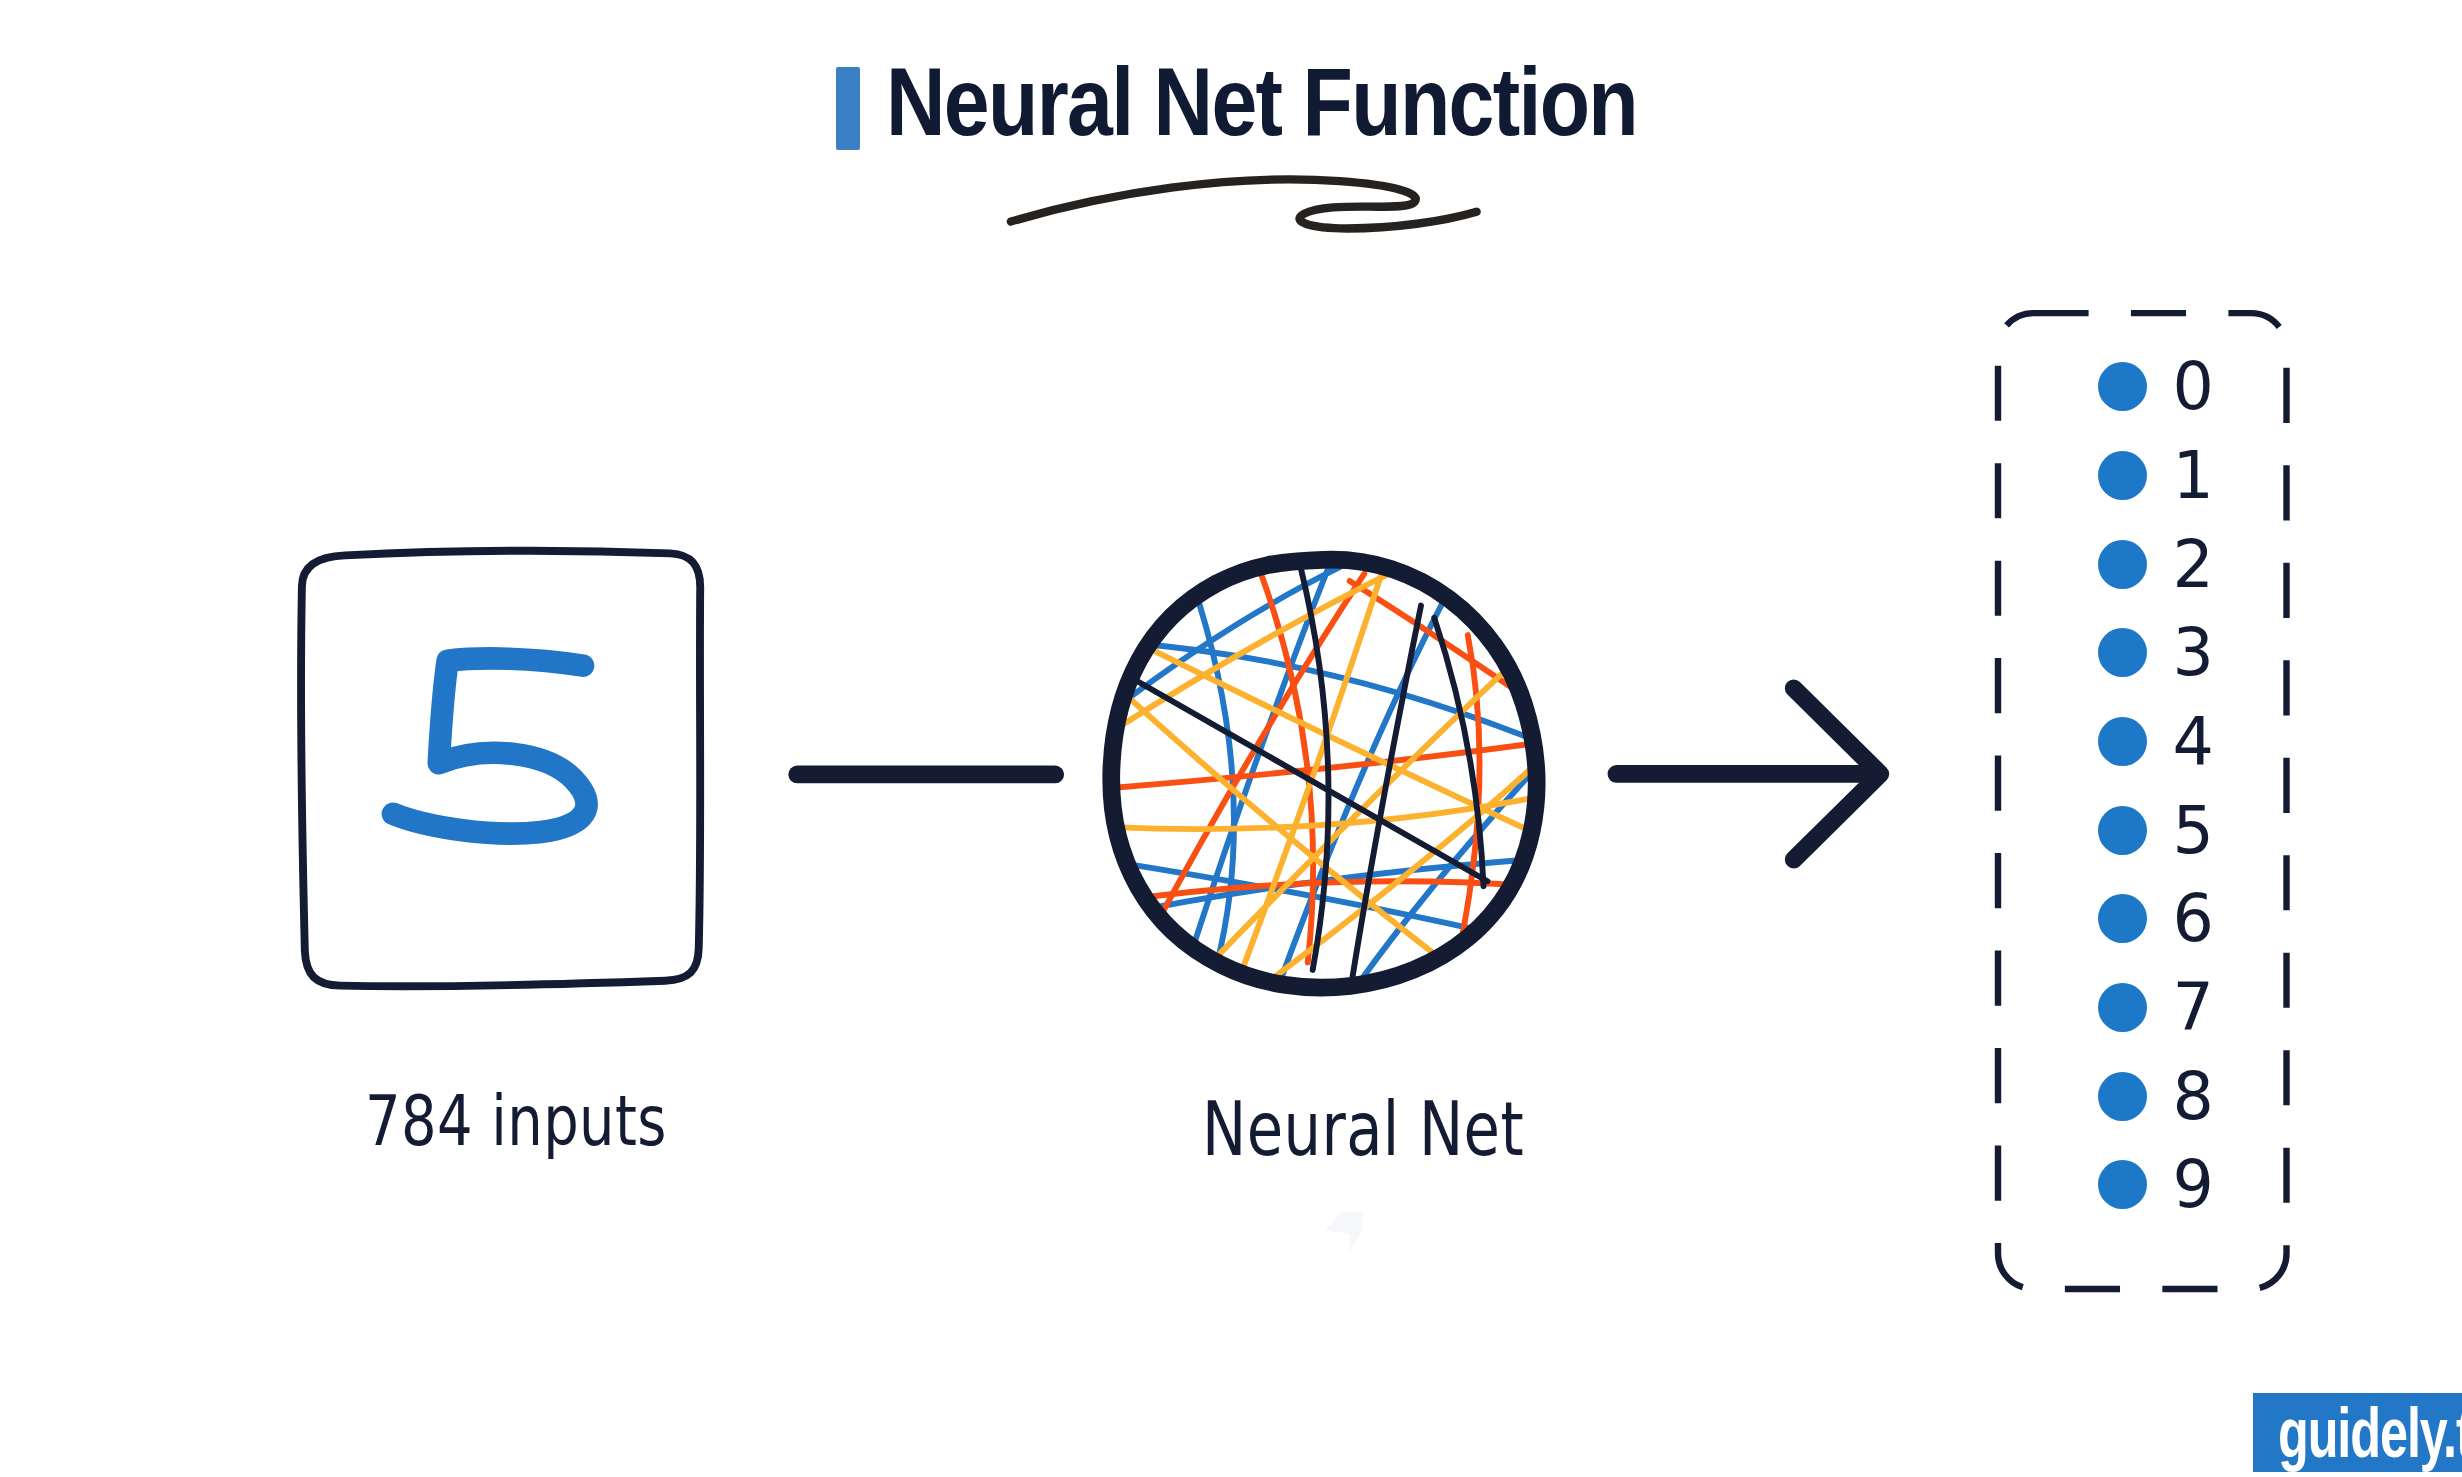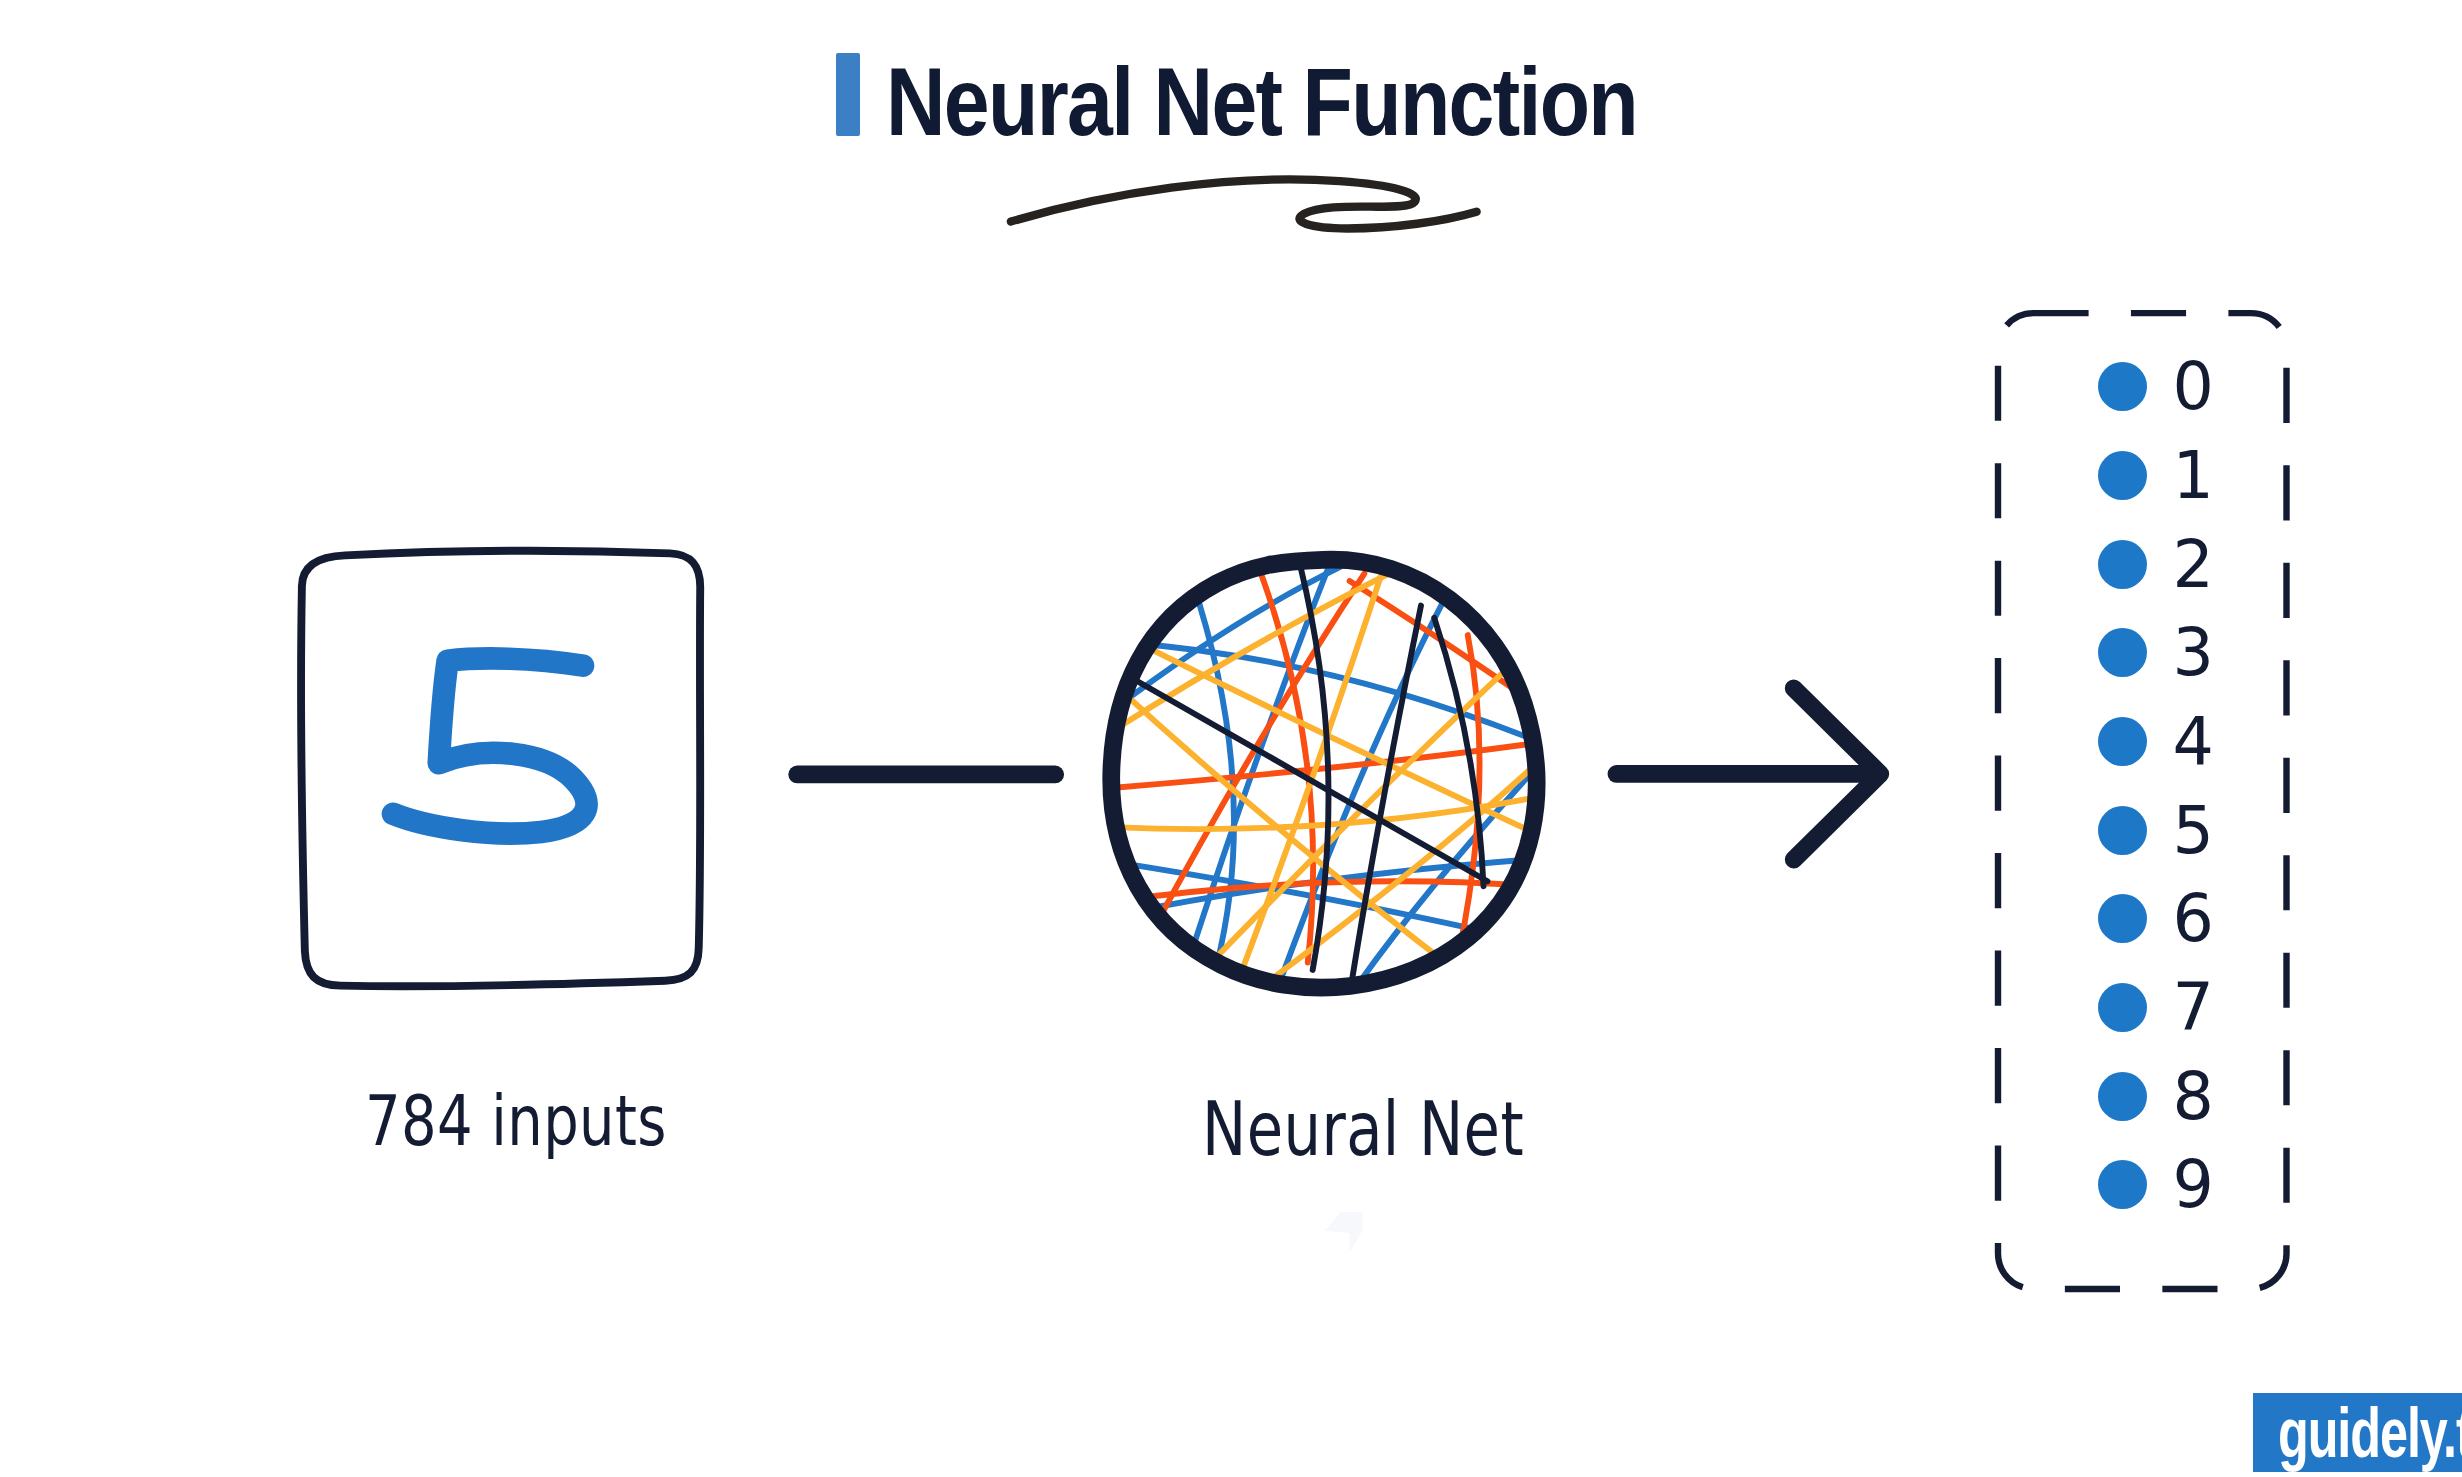--- a/index.html
+++ b/index.html
@@ -1,20 +1,20 @@
 <!DOCTYPE html>
 <html style="font-size:7.9px"><head>
 <meta charset="utf-8">
 <style>
   html,body{margin:0;padding:0;background:#ffffff;}
   #canvas{position:relative;width:2615px;height:1477px;background:#ffffff;overflow:hidden;
           font-family:"DejaVu Sans",sans-serif;}
 
   
-  .title-row{position:absolute;left:836px;top:53px;display:flex;align-items:flex-start;gap:26.6px;}
+  .title-row{position:absolute;left:836px;top:53px;display:flex;align-items:flex-end;gap:26.6px;}
   .title-bar{width:23.6px;height:83px;background:#3b7fc4;border-radius:2px;}
   .title-text{font-family:"Liberation Sans",sans-serif;font-weight:700;font-size:97px;
               color:#111a33;letter-spacing:-2px;white-space:nowrap;
               transform:scaleX(.85);transform-origin:left center;line-height:1;}
 
   
   .caption{position:absolute;color:#141c33;font-family:"DejaVu Sans",sans-serif;
            font-weight:400;white-space:nowrap;line-height:1;
            transform:scaleX(.8);transform-origin:left top;letter-spacing:0.5px;}
   #caption-input{left:365px;top:1086px;font-size:70px;}

